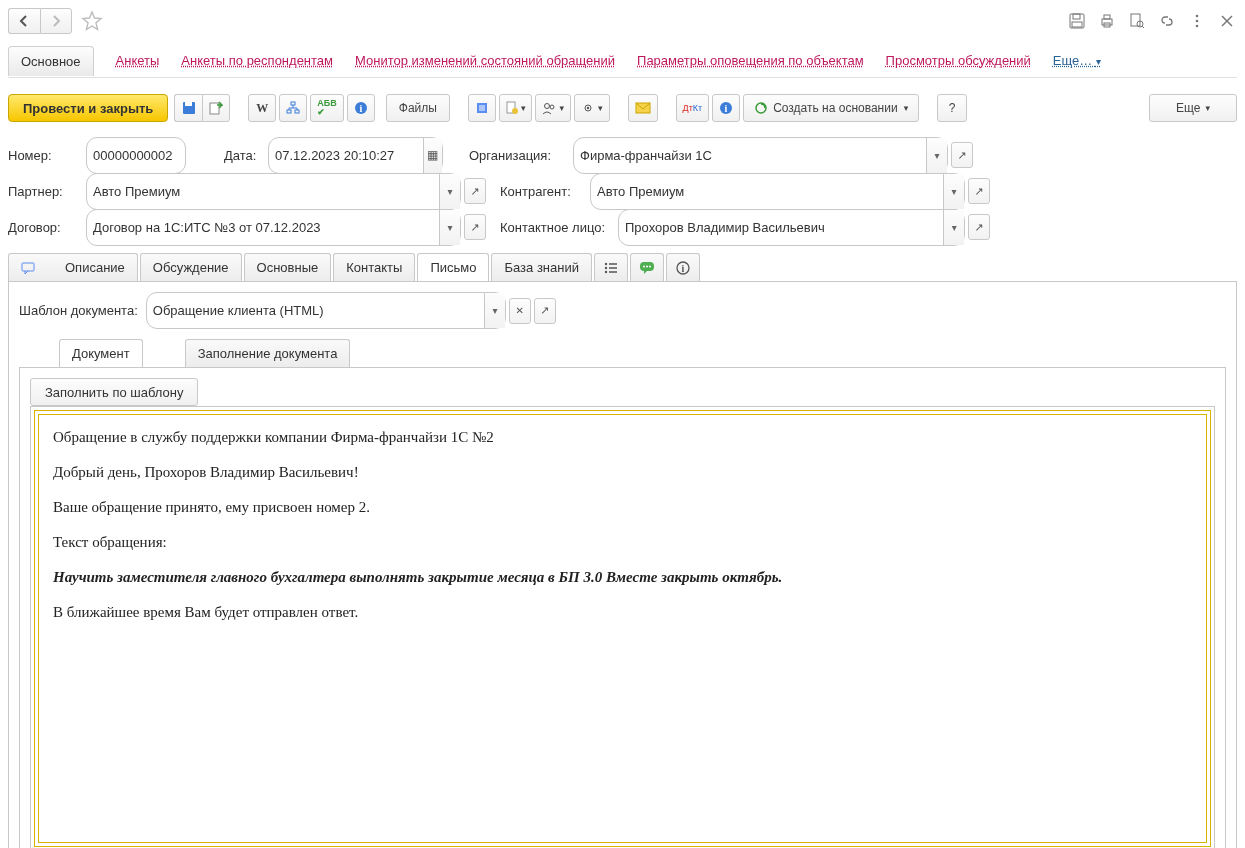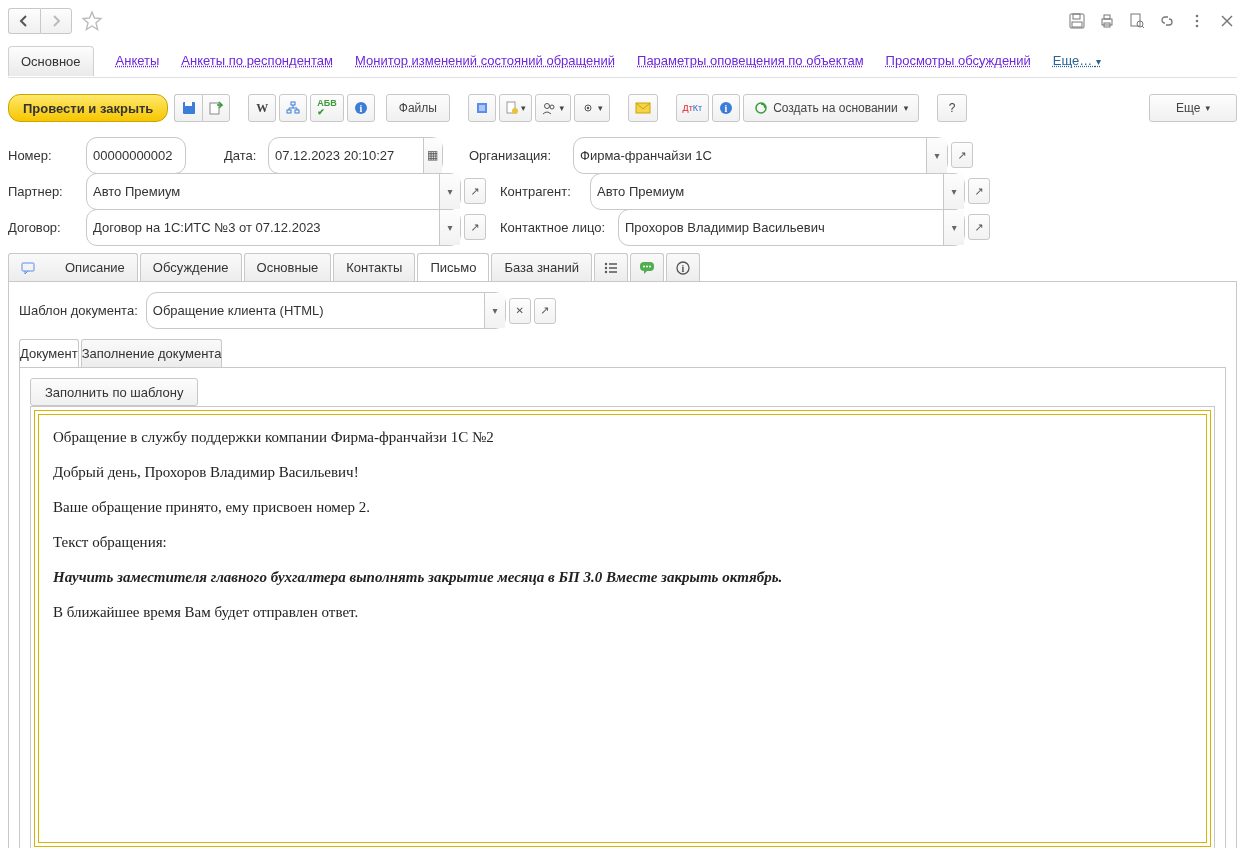--- a/index.html
+++ b/index.html
@@ -12,26 +12,26 @@
   .nav-btn.left{ border-right:none; border-radius:3px 0 0 3px; }
   .nav-btn.right{ border-radius:0 3px 3px 0; }
   .star { width:24px; height:24px; margin:0 6px 0 8px; }
   .title-text { font-size:21px; color:#333; }
   .hdr-spacer{ flex:1; }
   .hdr-icon { width:20px; height:20px; display:inline-flex; align-items:center; justify-content:center; margin-left:10px; color:#666; cursor:pointer; }
 
   
   .nav-row { display:flex; align-items:center; height:34px; gap:22px; margin-top:6px; border-bottom:1px solid #e0e0e0; }
   .nav-main { display:inline-flex; align-items:center; height:30px; padding:0 12px; background:linear-gradient(#fdfdfd,#eaeaea); border:1px solid #d0d0d0; border-bottom:none; border-radius:4px 4px 0 0; font-size:13px; color:#333; }
-  .nav-link { color:#6d28d9; text-decoration:underline dotted; cursor:pointer; font-size:13px; }
+  .nav-link { color:#be185d; text-decoration:underline dotted; cursor:pointer; font-size:13px; }
   .nav-more { color:#2a6496; text-decoration:underline dotted; cursor:pointer; }
 
   
   .toolbar { display:flex; align-items:center; height:40px; margin-top:10px; }
-  .btn-main { display:inline-flex; align-items:center; height:28px; padding:0 14px; background:linear-gradient(#ffe96c,#f7c600); border:1px solid #c9a500; border-radius:12px; font-weight:bold; color:#333; cursor:pointer; }
+  .btn-main { display:inline-flex; align-items:center; height:28px; padding:0 14px; background:linear-gradient(#ffe96c,#f7c600); border:1px solid #c9a500; border-radius:4px; font-weight:bold; color:#333; cursor:pointer; }
   .tb-btn { display:inline-flex; align-items:center; justify-content:center; min-width:28px; height:28px; padding:0 6px; border:1px solid #c8c8c8; background:linear-gradient(#fdfdfd,#f0f0f0); border-radius:3px; cursor:pointer; font-size:12px; color:#444; }
   .tb-btn.joined-left{ border-radius:3px 0 0 3px; border-right:none;}
   .tb-btn.joined-right{ border-radius:0 3px 3px 0;}
   .tb-group { display:inline-flex; }
   .tb-sep { width:18px; }
   .tb-grow{ flex:1;}
 
   
   .form-area { margin-top:12px; }
   .form-row { display:flex; align-items:center; height:30px; margin-bottom:6px; }
@@ -46,21 +46,21 @@
   .tabs-row { display:flex; align-items:flex-end; height:30px; margin-top:10px; border-bottom:1px solid #c8c8c8;}
   .tab { display:inline-flex; align-items:center; height:28px; padding:0 12px; border:1px solid #c8c8c8; border-bottom:none; margin-right:2px; background:linear-gradient(#fafafa,#ececec); border-radius:3px 3px 0 0; color:#333; cursor:pointer; font-size:13px;gap:24px;}
   .tab.active { background:#fff; position:relative; z-index:2;}
   .tab .ti { margin-right:6px; display:inline-flex; }
   .itab { display:inline-flex; align-items:center; justify-content:center; height:28px; width:34px; border:1px solid #c8c8c8; border-bottom:none; margin-right:2px; background:linear-gradient(#fafafa,#ececec); border-radius:3px 3px 0 0; cursor:pointer;}
 
   
   .tab-body { border:1px solid #c8c8c8; border-top:none; padding:10px 10px 10px 10px; }
   .template-row { display:flex; align-items:center; }
   .sub-tabs { display:flex; margin-top:10px; border-bottom:1px solid #c8c8c8;}
-  .subtab { display:inline-flex; align-items:center; height:28px; padding:0 0; border:1px solid #c8c8c8; border-bottom:none; margin-right:2px; background:linear-gradient(#fafafa,#ececec); border-radius:3px 3px 0 0; cursor:pointer;}
+  .subtab { display:inline-flex; align-items:center; height:28px; padding:0 12px; border:1px solid #c8c8c8; border-bottom:none; margin-right:2px; background:linear-gradient(#fafafa,#ececec); border-radius:3px 3px 0 0; cursor:pointer;margin-left:40px;}
   .subtab.active{ background:#fff;}
   .sub-body { border:1px solid #c8c8c8; border-top:none; padding:10px;}
   .btn-std { display:inline-flex; align-items:center; height:28px; padding:0 14px; border:1px solid #c8c8c8; background:linear-gradient(#fdfdfd,#f0f0f0); border-radius:3px; cursor:pointer;}
   .doc-frame { height:445px; border:1px solid #c8c8c8; padding:3px; }
   .doc-frame-inner { height:100%; border:1px solid #d6b400; padding:3px;}
   .doc-frame-inner2 { height:100%; border:1px solid #d6b400; padding:14px 14px; font-family: 'Times New Roman', serif; font-size:15px; color:#222; overflow:auto;}
   .doc-frame-inner2 p { margin:0 0 18px 0;}
   .doc-bold { font-weight:bold; font-style:italic;}
 
   svg { display:block; }

